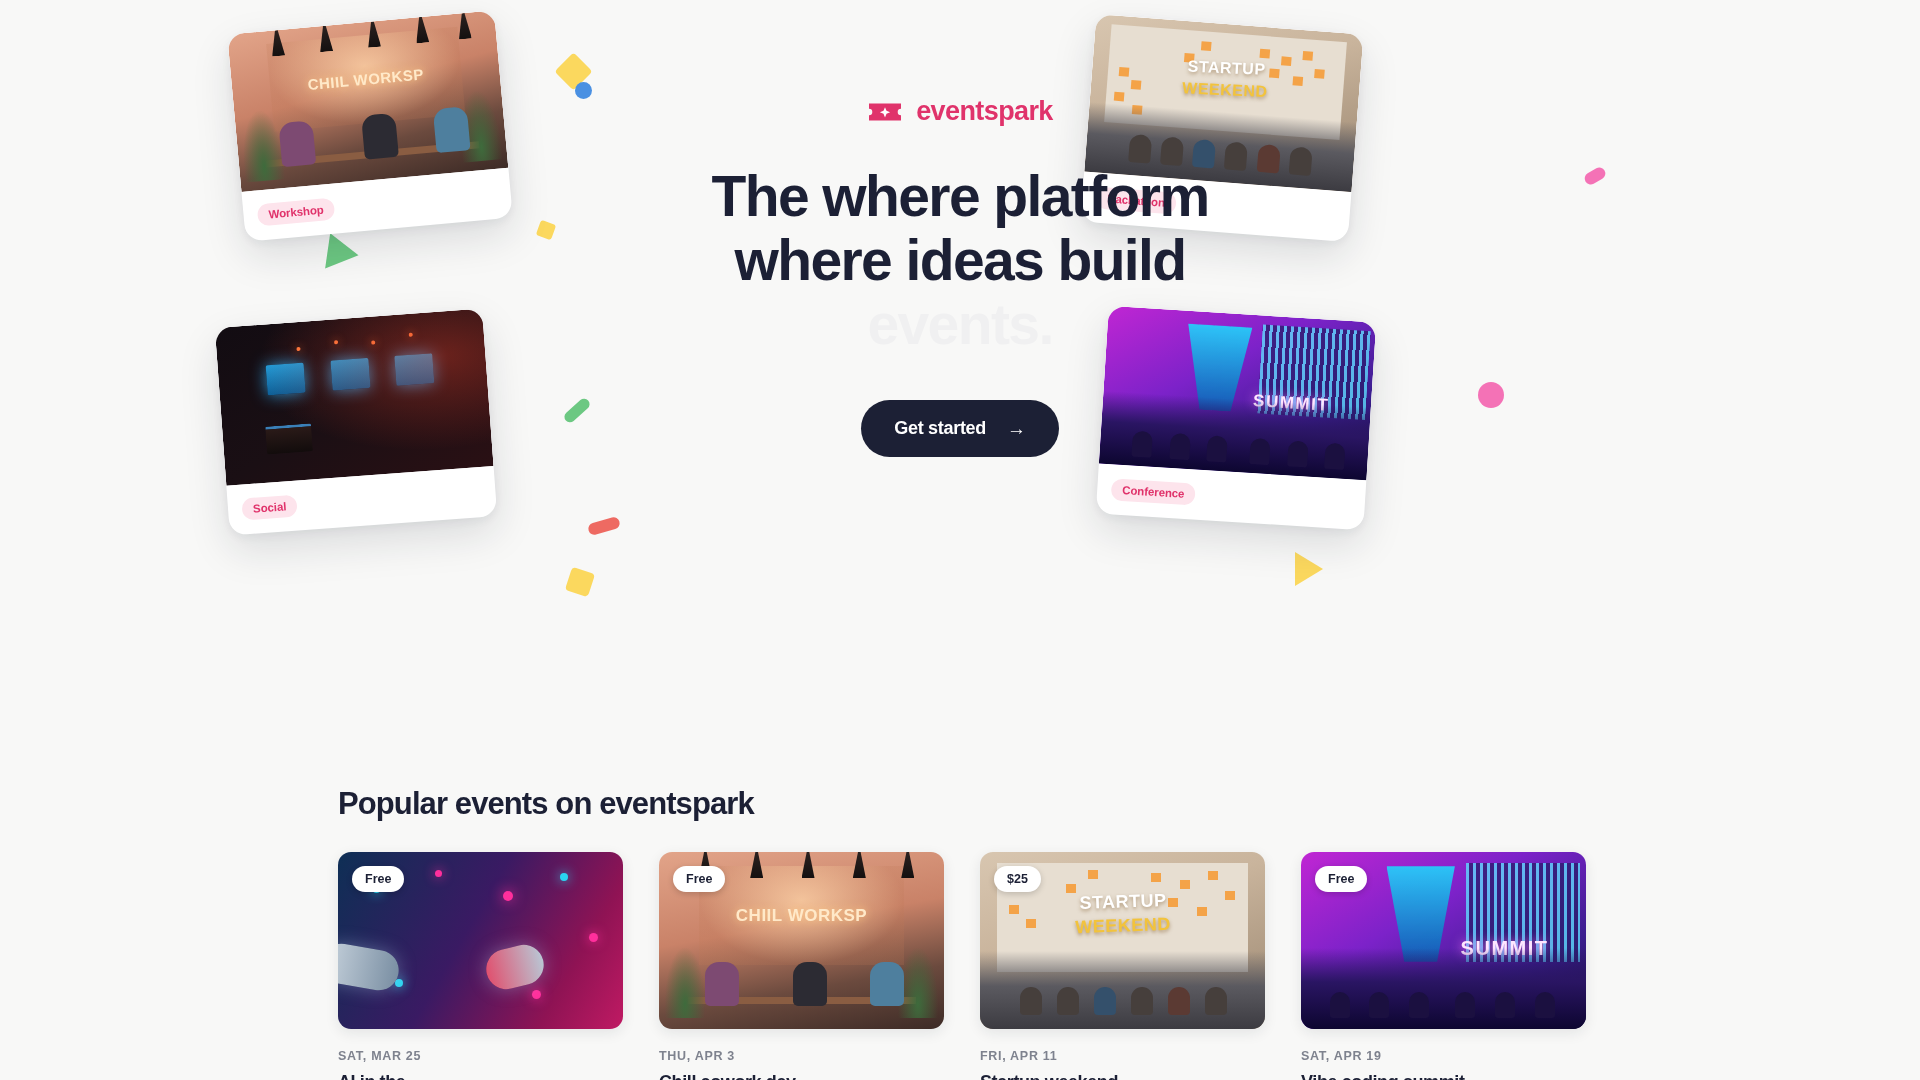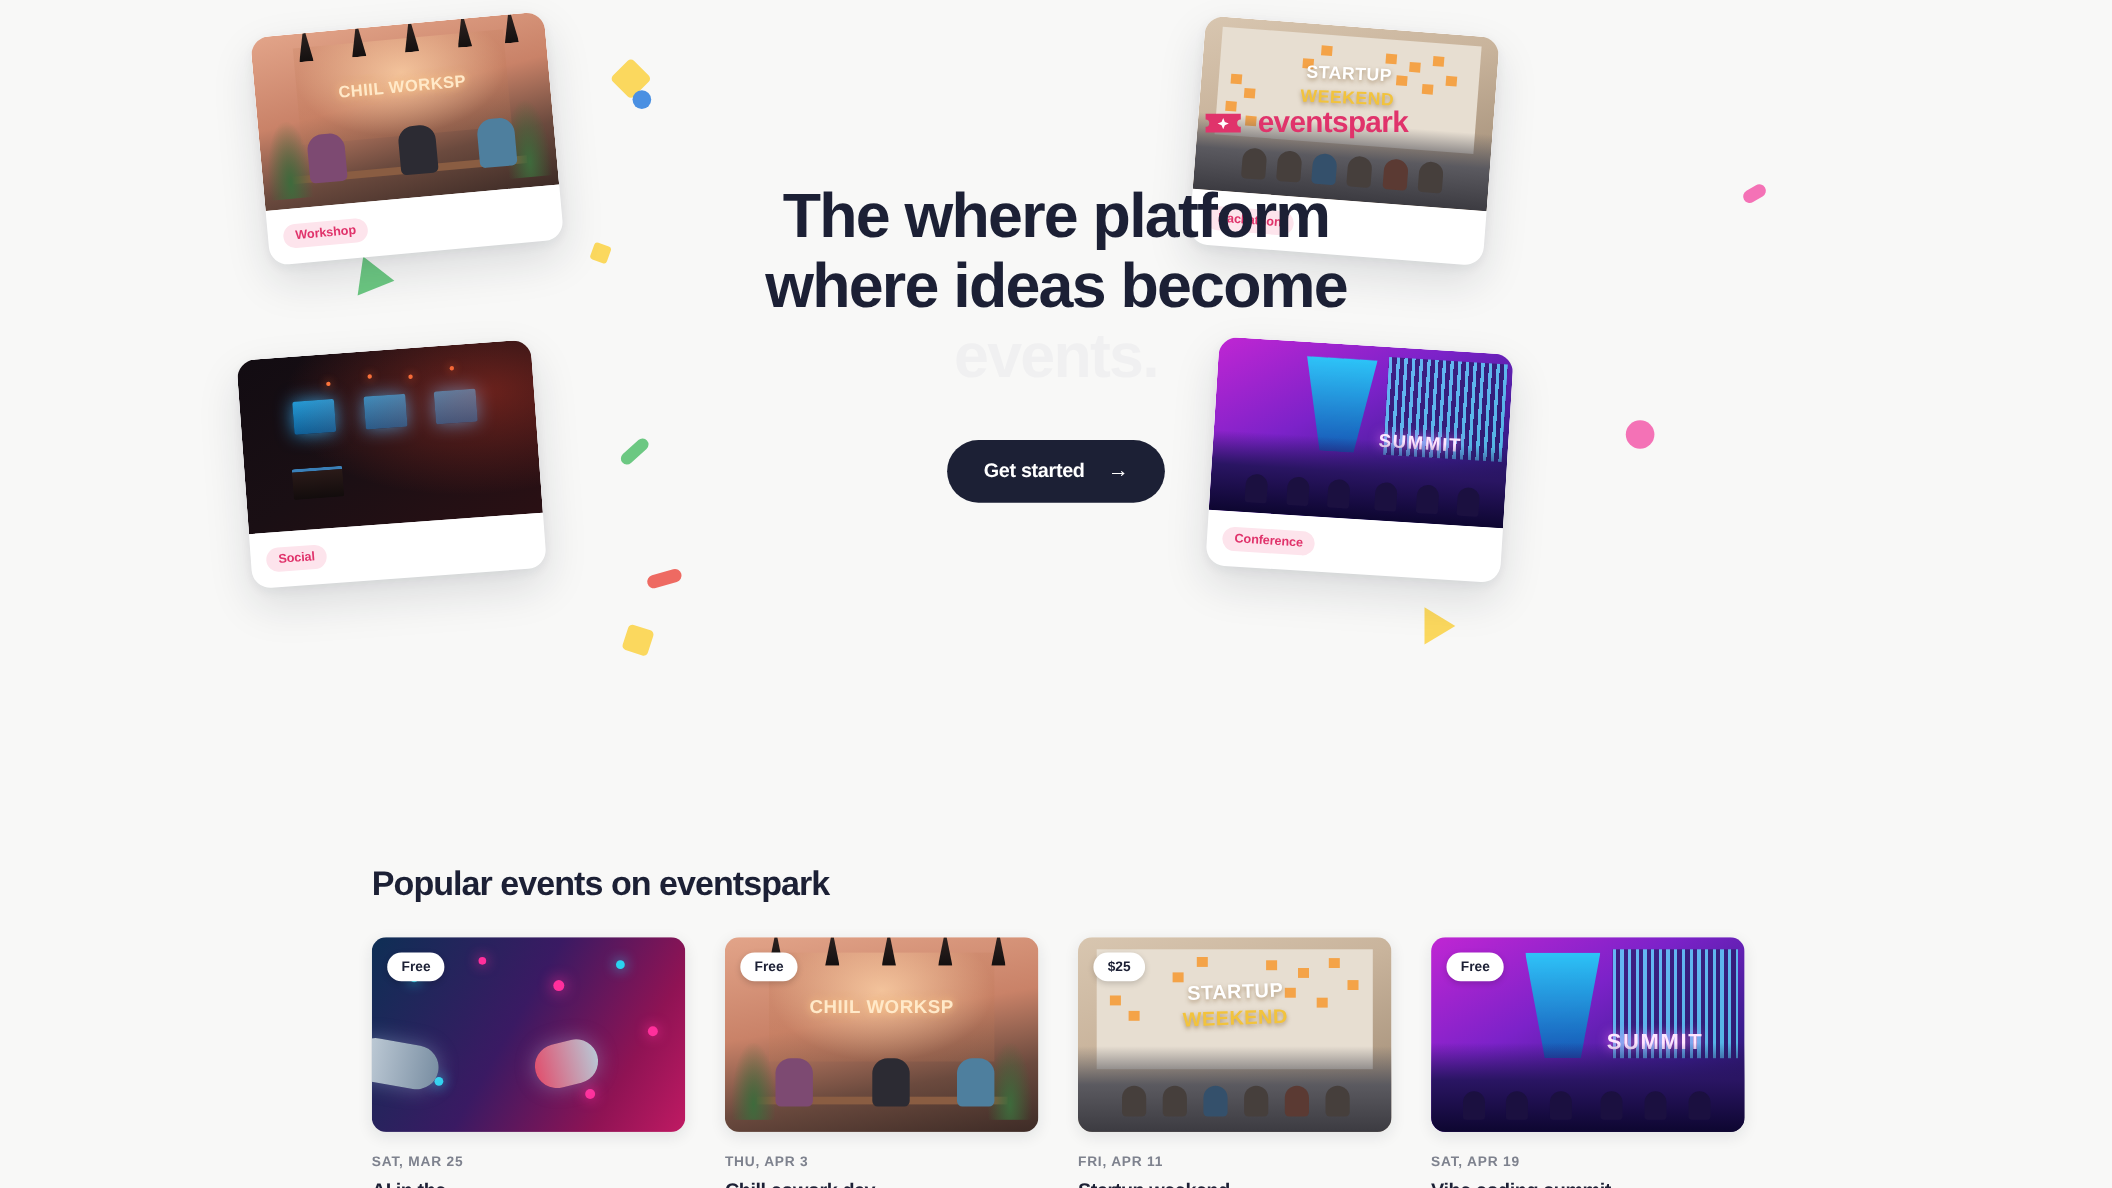--- a/index.html
+++ b/index.html
@@ -11,21 +11,21 @@
   }
   #stage { position: relative; width: 1920px; height: 1080px; overflow: hidden; }
 
   
   .hero { position: absolute; left: 0; top: 0; width: 1920px; height: 700px; }
 
   .hero-center {
     position: absolute; left: 50%; top: 96px; transform: translateX(-50%);
     width: 640px; text-align: center; z-index: 5;
   }
-  .logo-row { display: flex; align-items: center; justify-content: flex-end; gap: 13px; margin-bottom: 38px; }
+  .logo-row { display: flex; align-items: center; justify-content: center; gap: 13px; margin-bottom: 38px; }
   .ticket-icon { width: 36px; height: 26px; position: relative; }
   .logo-text { font-size: 27px; font-weight: 700; color: #e0336b; letter-spacing: -0.6px; }
 
   .headline {
     font-size: 57px; line-height: 1.12; font-weight: 800; color: #1c2035;
     letter-spacing: -1.6px; margin-bottom: 0;
   }
   .headline .ghost { color: #f0f0f1; }
 
   .subhead {
@@ -277,21 +277,21 @@
           <svg width="36" height="26" viewBox="0 0 36 26" aria-hidden="true">
             <path d="M2 4.5h32v5.2a3.3 3.3 0 0 0 0 6.6V21.5H2v-5.2a3.3 3.3 0 0 0 0-6.6V4.5z" fill="#e0336b"></path>
             <path d="M18 8.2l1.5 3.6 3.6 1.5-3.6 1.5L18 18.4l-1.5-3.6L12.9 13.3l3.6-1.5L18 8.2z" fill="#ffffff"></path>
           </svg>
         </span>
         <span class="logo-text">eventspark</span>
       </div>
 
       <h1 class="headline">
         <span>The where platform</span><br>
-        <span>where ideas become</span><br>
+        <span>where ideas build</span><br>
         <span class="ghost">events.</span>
       </h1>
 
 
       <button class="cta">
         <span>Get started</span>
         <span class="arrow">→</span>
       </button>
     </div>
   </section>

